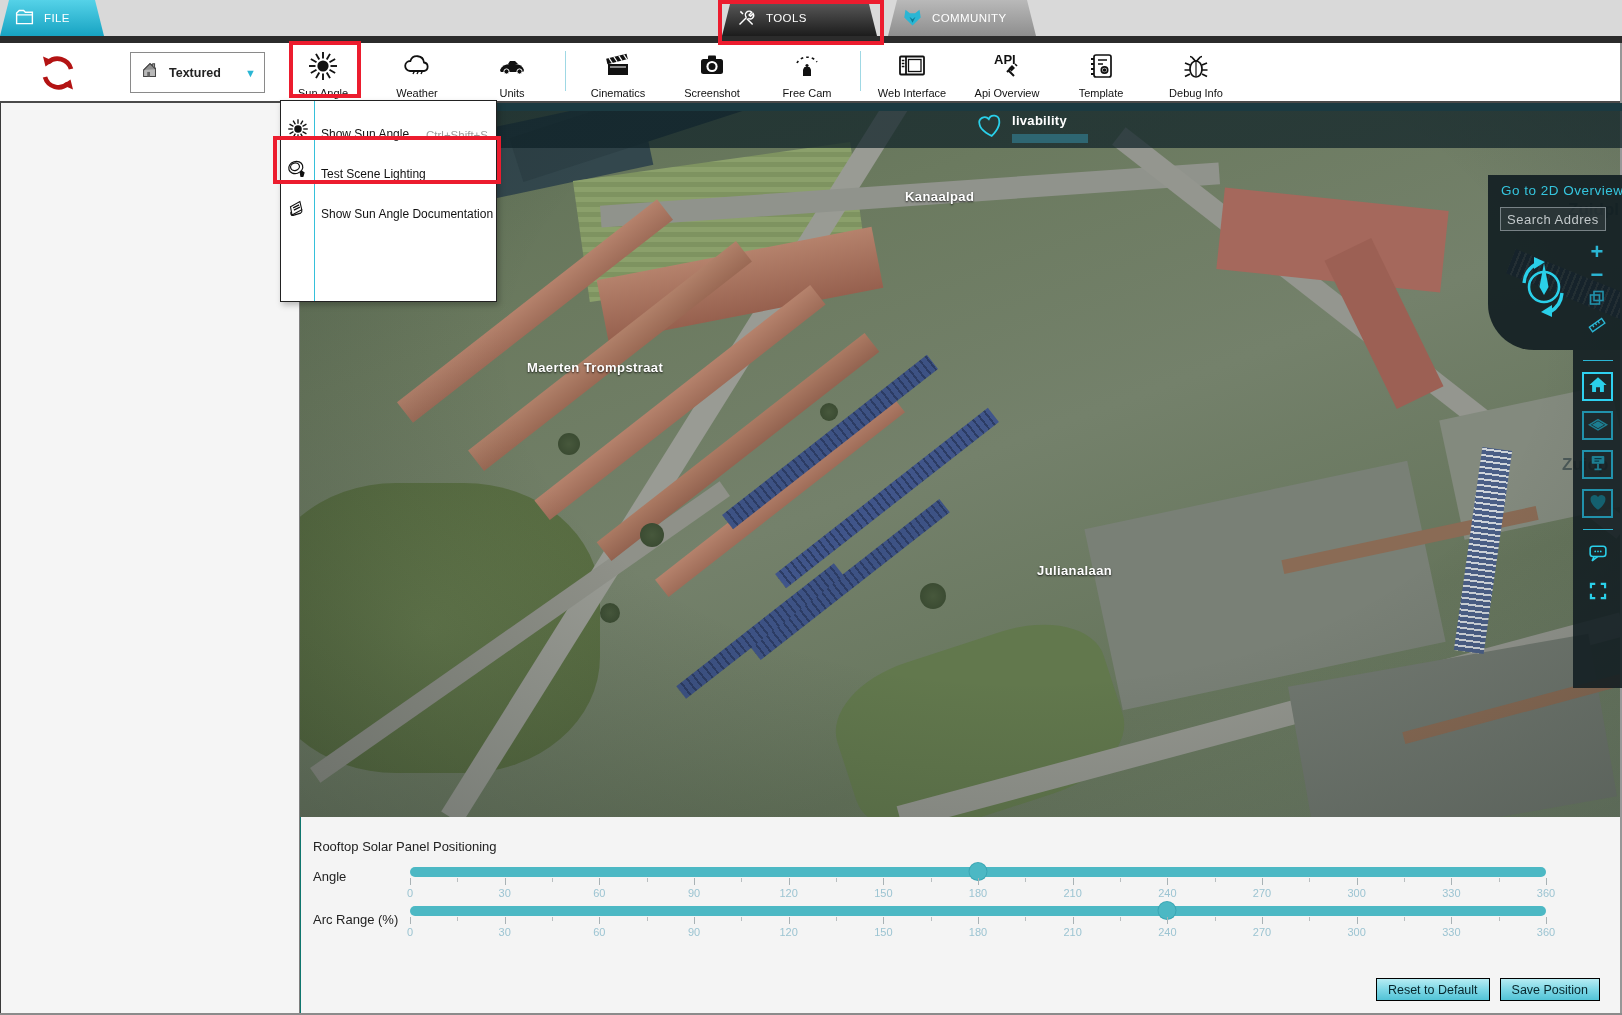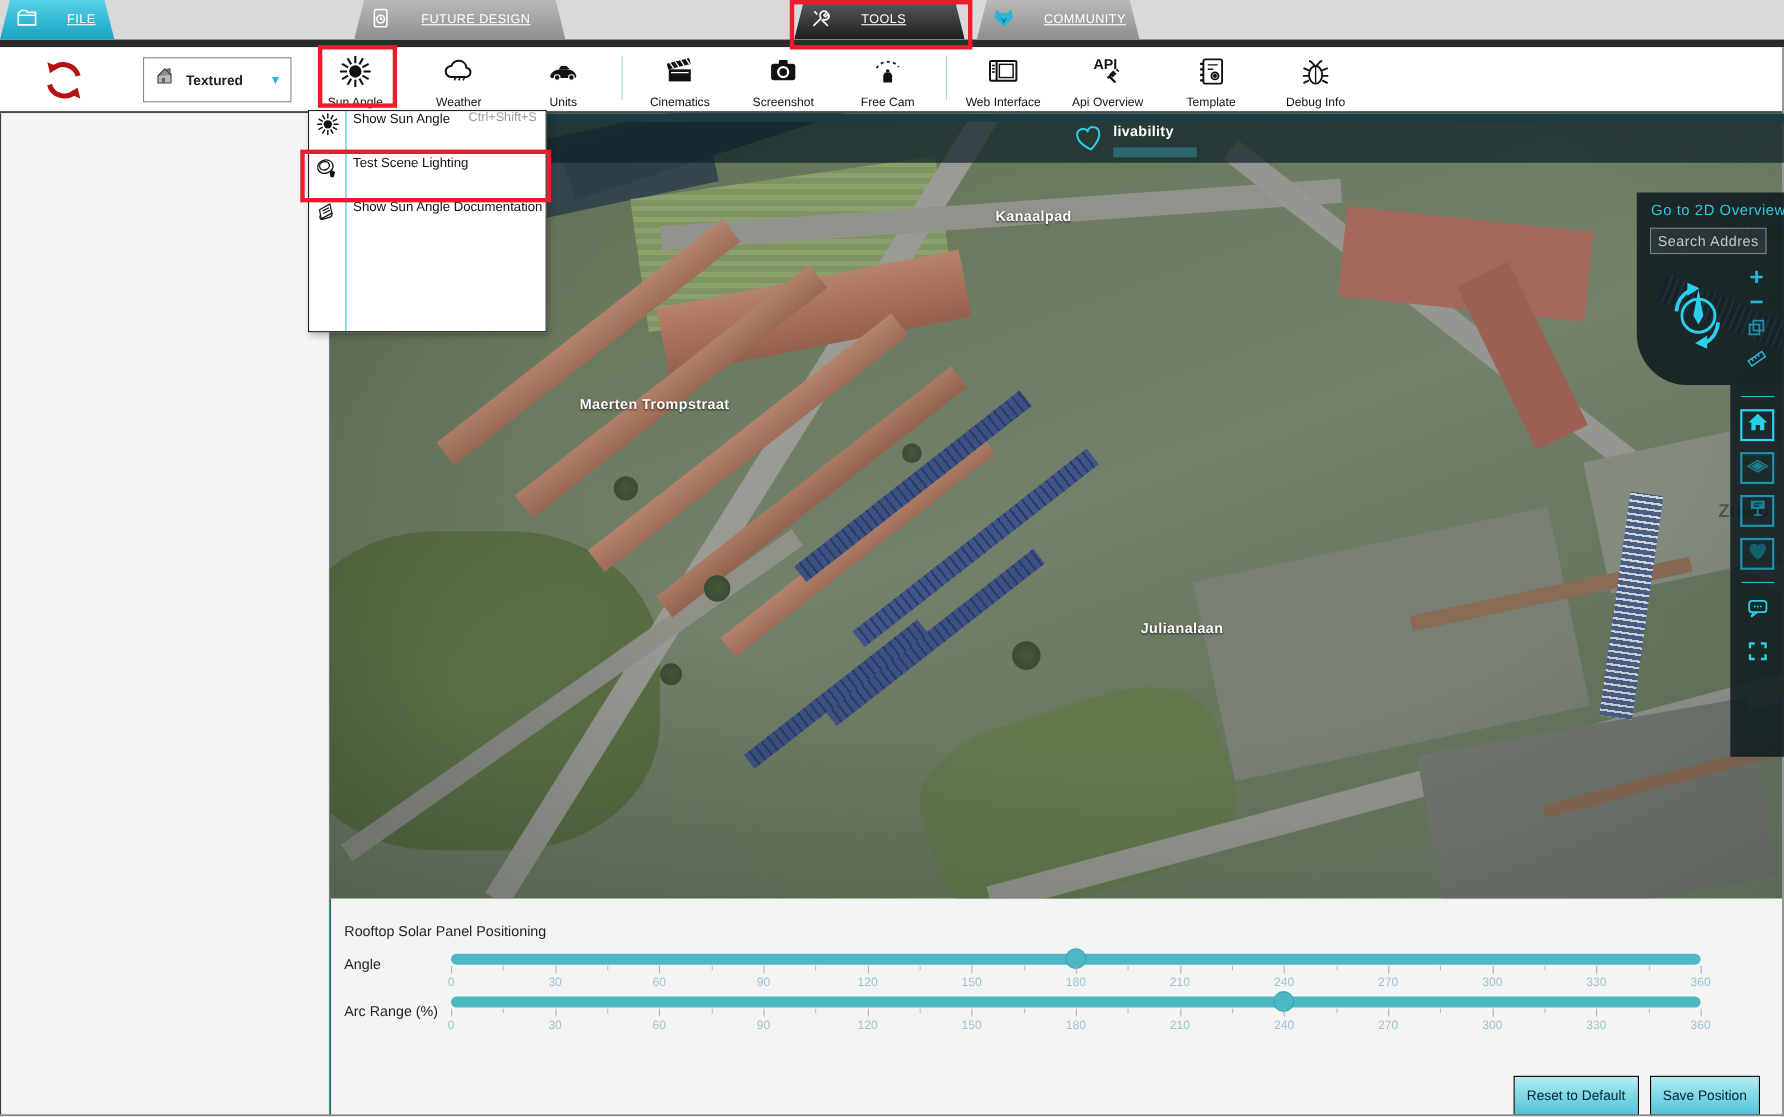--- a/index.html
+++ b/index.html
@@ -3,24 +3,24 @@
 <meta charset="utf-8">
 <style>
   * { box-sizing: border-box; margin: 0; padding: 0; }
   html,body { width:1622px; height:1015px; overflow:hidden; }
   body { font-family:"Liberation Sans", sans-serif; background:#fff; position:relative; }
   .canvas { position:absolute; inset:0; width:1622px; height:1015px; background:#fff; }
 
   
   .tabbar { position:absolute; left:0; top:0; width:1622px; height:43px; background:#d9d9d9; }
   .tabbar-bottom { position:absolute; left:0; top:36px; width:100%; height:7px; background:#2b2b2b; }
-  .tab { position:absolute; top:0; height:36px; display:flex; align-items:center; gap:26px;
+  .tab { position:absolute; top:0; height:36px; display:flex; align-items:center; gap:9px;
          padding:0 14px; color:#fff; font-size:11.5px; letter-spacing:.4px; white-space:nowrap;
          clip-path:polygon(9px 0, calc(100% - 9px) 0, 100% 100%, 0 100%);
-         background:linear-gradient(#b9b9b9,#8e8e8e); cursor:default;text-decoration:underline; }
+         background:linear-gradient(#b9b9b9,#8e8e8e); cursor:default; }
   .tab svg { width:21px; height:21px; flex:none; }
   .tab--file      { left:0;   width:104px; background:linear-gradient(#55d2e8,#17a3c2); }
   .tab--current   { left:122px; width:192px; }
   .tab--future    { left:322px; width:192px; }
   .tab--multi     { left:522px; width:192px; }
   .tab--tools     { left:722px; width:155px; background:linear-gradient(#5d5d5d,#1c1c1c); }
   .tab--community { left:888px; width:148px; }
 
   
   .toolbar { position:absolute; left:0; top:43px; width:1622px; height:60px; background:#fff;
@@ -39,21 +39,21 @@
   
   .anno { position:absolute; border:4px solid #ec1c2e; pointer-events:none; z-index:60; }
   .anno-tools { left:718px; top:0; width:166px; height:45px; }
   .anno-sun   { left:289px; top:41px; width:72px; height:57px; }
   .anno-menu  { left:273px; top:136px; width:228px; height:48px; }
 
   
   .menu { position:absolute; left:280px; top:100px; width:217px; height:202px; background:#fff;
           border:1px solid #222; z-index:50; box-shadow:2px 3px 6px rgba(0,0,0,.25); }
   .menu-sep { position:absolute; left:33px; top:0; bottom:0; width:1px; background:#35c0da; }
-  .menu-item { position:relative; height:40px; display:flex; align-items:flex-start; }
+  .menu-item { position:relative; height:40px; display:flex; align-items:flex-end; }
   .menu-item.active { background:linear-gradient(#a5ecf6,#2fbcd8); }
   .mi-icon { width:33px; flex:none; display:flex; justify-content:center; }
   .mi-icon svg { width:24px; height:24px; }
   .mi-label { font-size:12px; color:#111; font-weight:500; padding-left:7px; white-space:nowrap; }
   .mi-shortcut { margin-left:auto; padding-right:8px; font-size:11.5px; color:#9a9a9a; }
 
   
   .sidebar { position:absolute; left:0; top:103px; width:300px; height:912px; background:#f5f5f5;
              border-right:1px solid #7e7e7e; border-left:1px solid #3a3a3a; }
 
@@ -105,49 +105,41 @@
   .slider-row { position:absolute; left:109px; width:1136px; height:42px; }
   .row-angle { top:50px; } .row-arc { top:89px; }
   .track { position:relative; width:100%; height:10px; background:#4cb8c4; border-radius:6px; }
   .handle { position:absolute; top:-4px; width:17px; height:17px; border-radius:50%; background:#4cb8c4;
             box-shadow:0 0 0 1px #3aa6b4; transform:translateX(-50%); cursor:pointer; }
   .ticks { position:absolute; left:0; top:11px; width:100%; height:28px; }
   .tick { position:absolute; top:0; width:1px; height:4px; background:#b9bec0; }
   .tick.major { height:7px; background:#a9b2b5; }
   .tick-label { position:absolute; top:9px; transform:translateX(-50%); font-size:11px; color:#9cc4d2; }
   .bp-buttons { position:absolute; right:22px; top:161px; display:flex; gap:10px; }
-  .bp-btn { height:36px; padding:0 11px; font-size:12.5px; color:#07262c; border:1px solid #000;
+  .bp-btn { height:23px; padding:0 11px; font-size:12.5px; color:#07262c; border:1px solid #000;
             background:linear-gradient(#b6ecf3 0%, #7fd8e6 50%, #52c3d6 100%); cursor:pointer;
             font-family:"Liberation Sans",sans-serif; }
 
   .edge-right { position:absolute; right:0; top:43px; bottom:0; width:2px; background:#979797; }
   .edge-bottom { position:absolute; left:0; bottom:0; width:100%; height:2px; background:#8b8b8b; }
 </style>
 </head>
 <body>
 
 <div class="canvas">
 
   <div class="tabbar">
     <div class="tabbar-bottom"></div>
 
     <div class="tab tab--file">
       <span><svg viewBox="0 0 24 24" fill="none" stroke="#fff" stroke-width="1.6">
             <path d="M3 19V7l3-3h5l2 2h8v13z"></path>
             <path d="M3 9h18"></path>
           </svg></span>
       <span>FILE</span>
-    </div>
-    <div class="tab tab--future">
-      <span><svg viewBox="0 0 24 24" fill="none" stroke="#fff" stroke-width="1.6">
-            <rect x="5" y="3" width="13" height="18" rx="2"></rect>
-            <circle cx="11.5" cy="13" r="4"></circle>
-            <path d="M11.5 10.5V13l2 .8"></path>
-          </svg></span>
-      <span>FUTURE DESIGN</span>
     </div>
     <div class="tab tab--tools">
       <span><svg viewBox="0 0 24 24" fill="none" stroke="#fff" stroke-width="1.7">
             <path d="M4 20l8-8"></path>
             <path d="M12 12a4 4 0 1 1 6-6l-3 3 1.6 1.6 3-3a4 4 0 0 1-5.6 5.4"></path>
             <path d="M19 20l-6.5-6.5"></path>
             <path d="M5 5l3 3"></path>
           </svg></span>
       <span>TOOLS</span>
     </div>

